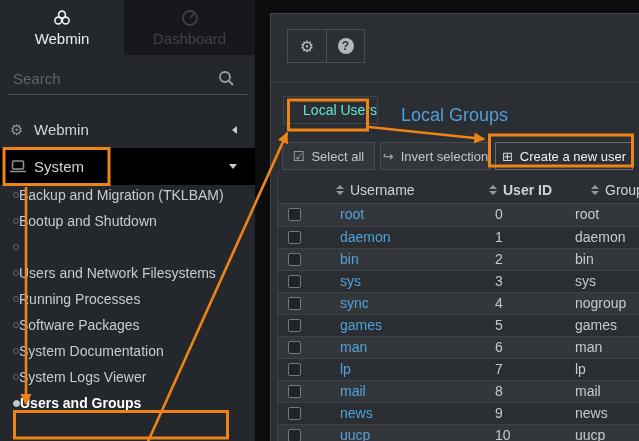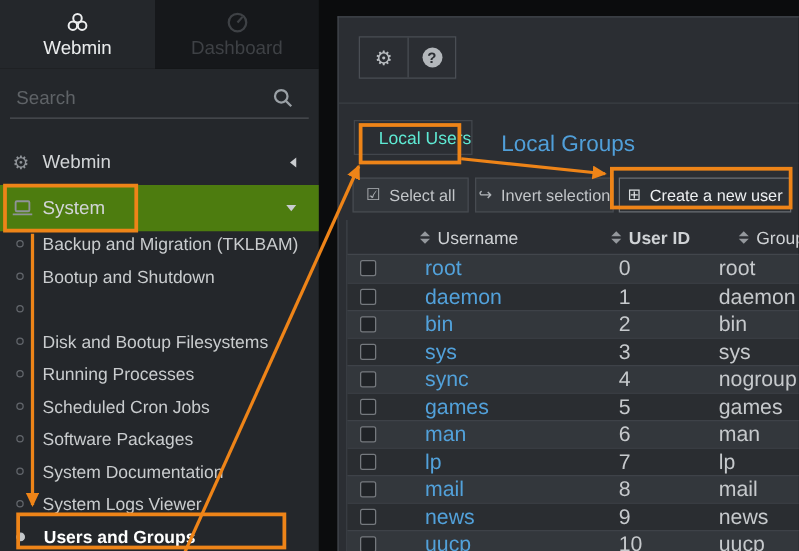--- a/index.html
+++ b/index.html
@@ -16,25 +16,25 @@
   .side-tab.inactive { width:131px; background:#16181b; color:#3e4145; }
   .side-tab .tlabel { font-size:15px; }
   .searchbar { position:absolute; left:8px; top:62px; width:239px; height:33px; border-bottom:1px solid #4d5156; display:flex; align-items:center;gap:38px; }
   .searchbar .ph { color:#5f6367; font-size:15px; padding-left:5px; flex:1; }
   .menu-item { position:absolute; left:0; width:255px; height:37px; display:flex; align-items:center; cursor:pointer; color:#d2d5d7; font-size:15px; }
   .menu-item .mico { width:24px; margin-left:10px; color:#8f9398; font-size:15px; display:flex; align-items:center; }
   .menu-item .caret { position:absolute; right:18px; }
   .caret-left { width:0; height:0; border-top:4px solid transparent; border-bottom:4px solid transparent; border-right:5px solid #c9ccCF; }
   .caret-down { width:0; height:0; border-left:4px solid transparent; border-right:4px solid transparent; border-top:5px solid #c9cccf; }
   .mi-webmin { top:111px; }
-  .mi-system { top:148px; background:#4d7c0f; }
+  .mi-system { top:148px; background:#000000; }
   .submenu { position:absolute; left:0; top:182px; width:255px; }
   .sub-item { height:26px; display:flex; align-items:center; cursor:pointer; }
   .sub-item .bullet { width:6px; height:6px; border:1px solid #63676c; border-radius:50%; margin-left:13px; flex:none; }
-  .sub-item .sub-label { color:#c9ccce; font-size:14px; margin-left:15px; white-space:nowrap; }
+  .sub-item .sub-label { color:#c9ccce; font-size:14px; white-space:nowrap; }
   .sub-item.active .bullet { background:#c4c8cb; border-color:#c4c8cb; width:7px; height:7px; }
   .sub-item.active .sub-label { color:#ffffff; font-weight:bold; }
 
   
   .panel { position:absolute; left:270px; top:13px; width:400px; height:440px; background:#2b2e33; border:1px solid #42464c; border-right:none; border-bottom:none; }
   .toolbar { position:absolute; left:16px; top:15px; display:flex; border:1px solid #4a4e54; }
   .tool-btn { width:38px; height:32px; display:flex; align-items:center; justify-content:center; cursor:pointer; }
   .tool-btn + .tool-btn { border-left:1px solid #4a4e54; }
   .tool-btn .gear { color:#b9bdc1; font-size:16px; }
   .help-circle { width:16px; height:16px; border-radius:50%; background:#b3b7bb; color:#2b2e33; font-size:12px; font-weight:bold; display:flex; align-items:center; justify-content:center; }
@@ -56,21 +56,21 @@
   .h-user { left:58px; } .h-uid { left:211px;font-weight:bold; } .h-grp { left:313px; }
   .sort { display:flex; flex-direction:column; gap:2px; }
   .sort i { display:block; width:0; height:0; border-left:4px solid transparent; border-right:4px solid transparent; }
   .sort .s-up { border-bottom:4px solid #9599 9e; border-bottom:4px solid #94989d; }
   .sort .s-dn { border-top:4px solid #94989d; }
   .trow { position:relative; height:22px; border-top:1px solid #3e4248; }
   .trow:first-child { border-top:none; }
   .trow.odd { background:#33373c; }
   .trow.even { background:#2a2d31; }
   .cb { position:absolute; left:10px; top:4px; width:13px; height:13px; border:1.5px solid #75797e; border-radius:2px; background:#202327; cursor:pointer; }
-  .cell { position:absolute; top:0; line-height:21px; font-size:17px; white-space:nowrap; }
+  .cell { position:absolute; top:0; line-height:21px; font-size:14px; white-space:nowrap; }
   .cell.user { left:62px; color:#52a1da; text-decoration:none; cursor:pointer; }
   .cell.uid { left:217px; color:#c6c9cc; }
   .cell.grp { left:297px; color:#c6c9cc; }
 
   
   .overlay { position:absolute; left:0; top:0; width:639px; height:441px; pointer-events:none; z-index:50; }
 
   svg.inline-ico { display:block; }
 </style>
 </head>
@@ -130,29 +130,25 @@
       </div>
       <div class="sub-item">
         <span class="bullet"></span>
         <span class="sub-label">Bootup and Shutdown</span>
       </div>
       <div class="sub-item">
         <span class="bullet"></span>
       </div>
       <div class="sub-item">
         <span class="bullet"></span>
-        <span class="sub-label">Disk and Bootup Filesystems</span>
+        <span class="sub-label">Users and Network Filesystems</span>
       </div>
       <div class="sub-item">
         <span class="bullet"></span>
         <span class="sub-label">Running Processes</span>
-      </div>
-      <div class="sub-item">
-        <span class="bullet"></span>
-        <span class="sub-label">Scheduled Cron Jobs</span>
       </div>
       <div class="sub-item">
         <span class="bullet"></span>
         <span class="sub-label">Software Packages</span>
       </div>
       <div class="sub-item">
         <span class="bullet"></span>
         <span class="sub-label">System Documentation</span>
       </div>
       <div class="sub-item">

